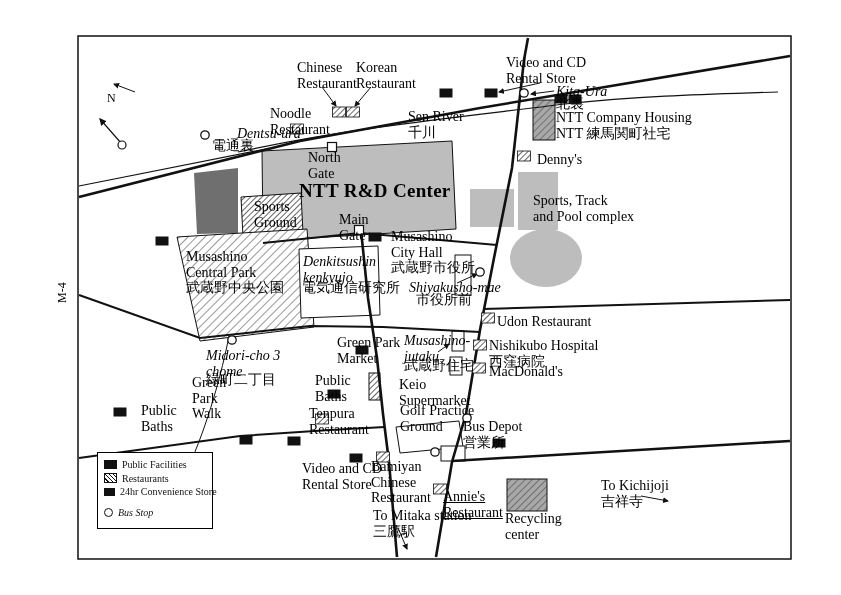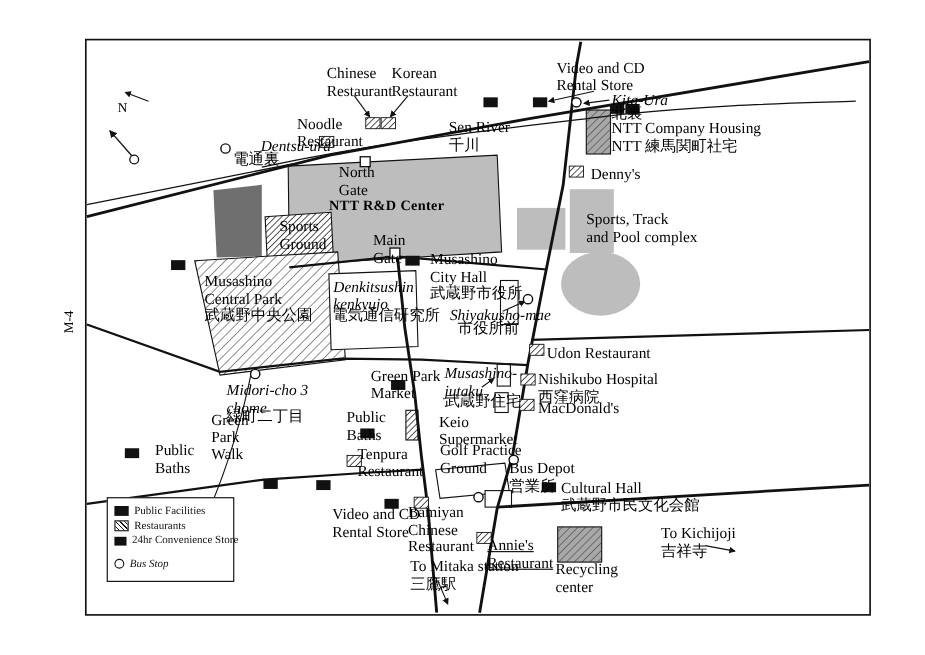--- a/index.html
+++ b/index.html
@@ -129,21 +129,21 @@
 NTT 練馬関町社宅</div>
       <div class="map-label" style="left: 270px; top: 106px;">Noodle
 Restaurant</div>
       <div class="map-label" style="left: 408px; top: 109px;">Sen River
 千川</div>
       <div class="map-label" style="left: 537px; top: 152px;">Denny's</div>
       <div class="map-label italic" style="left: 212px; top: 126px; margin-left: 25px;">Dentsu-ura</div>
       <div class="map-label" style="left: 212px; top: 138px;">電通裏</div>
       <div class="map-label" style="left: 308px; top: 150px;">North
 Gate</div>
-      <div class="map-label bold" style="left: 299px; top: 180px; font-size: 13px;">NTT R&amp;D Center</div>
+      <div class="map-label bold" style="left: 299px; top: 180px; font-size: 19px;">NTT R&amp;D Center</div>
       <div class="map-label" style="left: 254px; top: 199px;">Sports
 Ground</div>
       <div class="map-label" style="left: 339px; top: 212px;">Main
 Gate</div>
       <div class="map-label" style="left: 533px; top: 193px;">Sports, Track
 and Pool complex</div>
       <div class="map-label" style="left: 391px; top: 229px;">Musashino
 City Hall
 武蔵野市役所</div>
       <div class="map-label" style="left: 186px; top: 249px;">Musashino
@@ -168,28 +168,26 @@
       <div class="map-label" style="left: 206px; top: 372px;">緑町二丁目</div>
       <div class="map-label" style="left: 192px; top: 375px;">Green
 Park
 Walk</div>
       <div class="map-label" style="left: 315px; top: 373px;">Public
 Baths</div>
       <div class="map-label" style="left: 399px; top: 377px;">Keio
 Supermarket</div>
       <div class="map-label" style="left: 141px; top: 403px;">Public
 Baths</div>
-      <div class="map-label" style="left: 309px; top: 406px; margin-left: 16px;">Tenpura
+      <div class="map-label" style="left: 309px; top: 406px;">Tenpura
 Restaurant</div>
       <div class="map-label" style="left: 400px; top: 403px;">Golf Practice
 Ground</div>
       <div class="map-label" style="left: 463px; top: 419px;">Bus Depot
 営業所</div>
-      <div class="map-label" style="left: 510px; top: 437px;">Cultural Hall
-武蔵野市民文化会館</div>
       <div class="map-label" style="left: 302px; top: 461px;">Video and CD
 Rental Store</div>
       <div class="map-label" style="left: 371px; top: 459px;">Bamiyan
 Chinese
 Restaurant</div>
       <div class="map-label" style="left: 373px; top: 508px;">To Mitaka station
 三鷹駅</div>
       <div class="map-label" style="left: 443px; top: 489px; text-decoration: underline;">Annie's
 Restaurant</div>
       <div class="map-label" style="left: 505px; top: 511px;">Recycling

